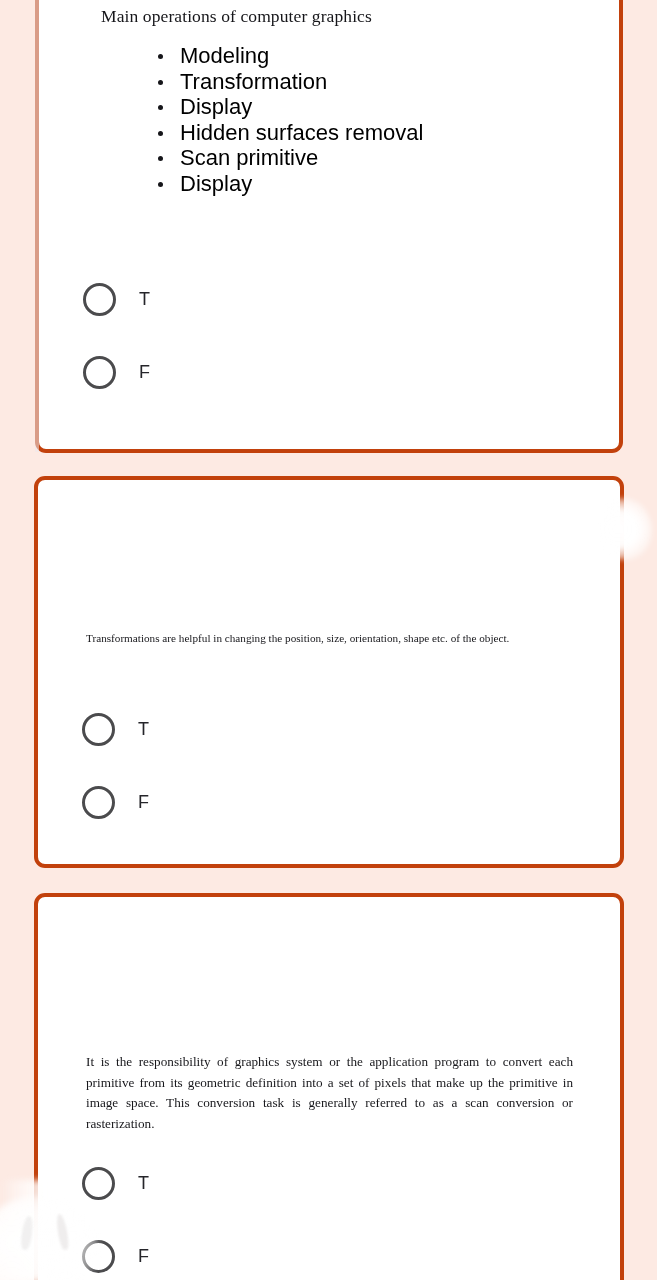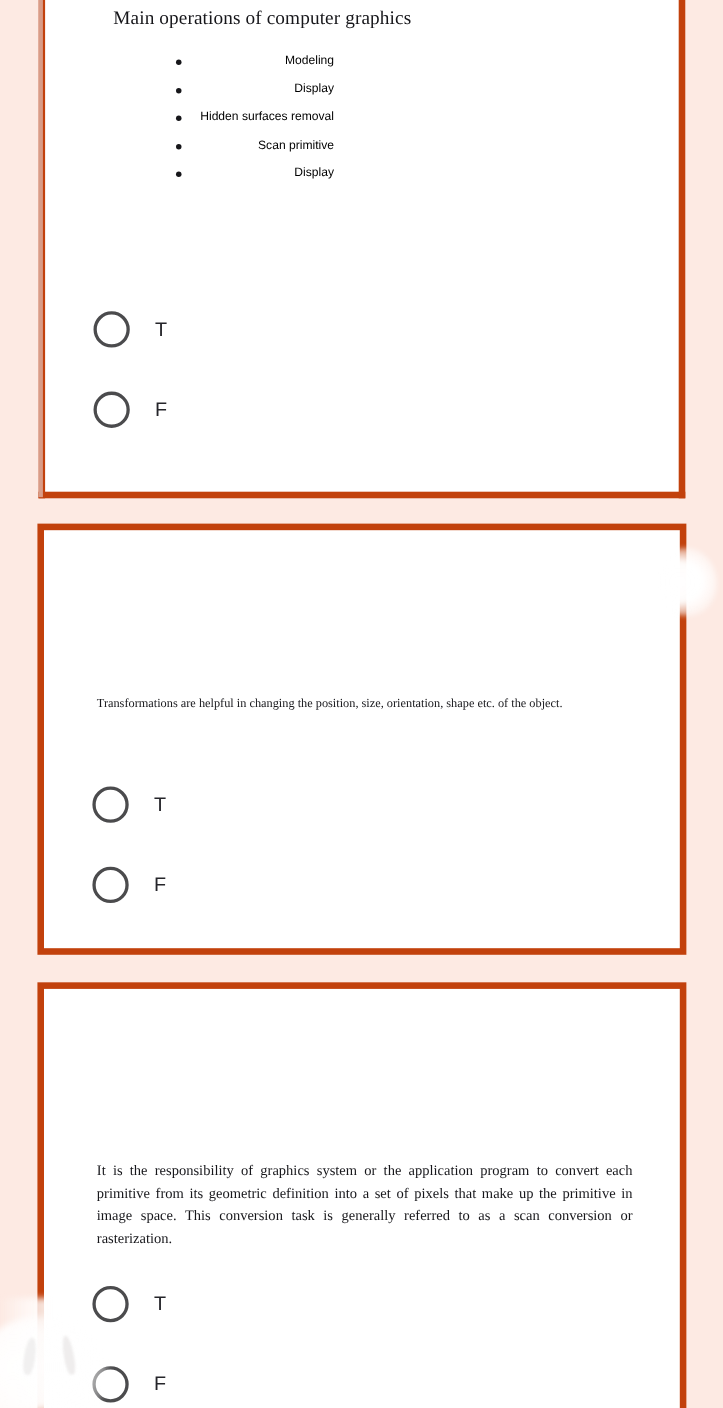--- a/index.html
+++ b/index.html
@@ -20,22 +20,22 @@
     position: relative;
     width: 657px;
     height: 1280px;
     overflow: hidden;
   }
 
   
   .card {
     position: absolute;
     background: #ffffff;
-    border: 6px solid #c2410c;
-    border-radius: 0;
+    border: 4px solid #c2410c;
+    border-radius: 11px;
     overflow: visible;
   }
 
   .card-1 {
     left: 35px;
     top: -34px;
     width: 588px;
     height: 487px;
     border-top-left-radius: 0;
     border-top-right-radius: 0;
@@ -76,25 +76,24 @@
     letter-spacing: 0.1px;
     white-space: nowrap;
   }
 
   .bullet-list {
     list-style: none;
   }
 
   .bullet-list li {
     position: relative;
-    font-size: 11px;
+    font-size: 22px;
     line-height: 25.5px;
     padding-left: 26px;
     white-space: nowrap;
-    text-align: right;
   }
 
   .bullet-list li .bullet-dot {
     position: absolute;
     left: 4px;
     top: 11px;
     width: 5px;
     height: 5px;
     border-radius: 50%;
     background: #16161a;
@@ -231,20 +230,24 @@
 
       <div class="slide slide-title" style="left:62px; top:40px;">Main operations of computer graphics</div>
 
       <ul class="bullet-list" style="position:absolute; left:115px; top:77px;">
         <li>
           <span class="bullet-dot"></span>
           <span>Modeling</span>
         </li>
         <li>
           <span class="bullet-dot"></span>
+          <span>Transformation</span>
+        </li>
+        <li>
+          <span class="bullet-dot"></span>
           <span>Display</span>
         </li>
         <li>
           <span class="bullet-dot"></span>
           <span>Hidden surfaces removal</span>
         </li>
         <li>
           <span class="bullet-dot"></span>
           <span>Scan primitive</span>
         </li>

